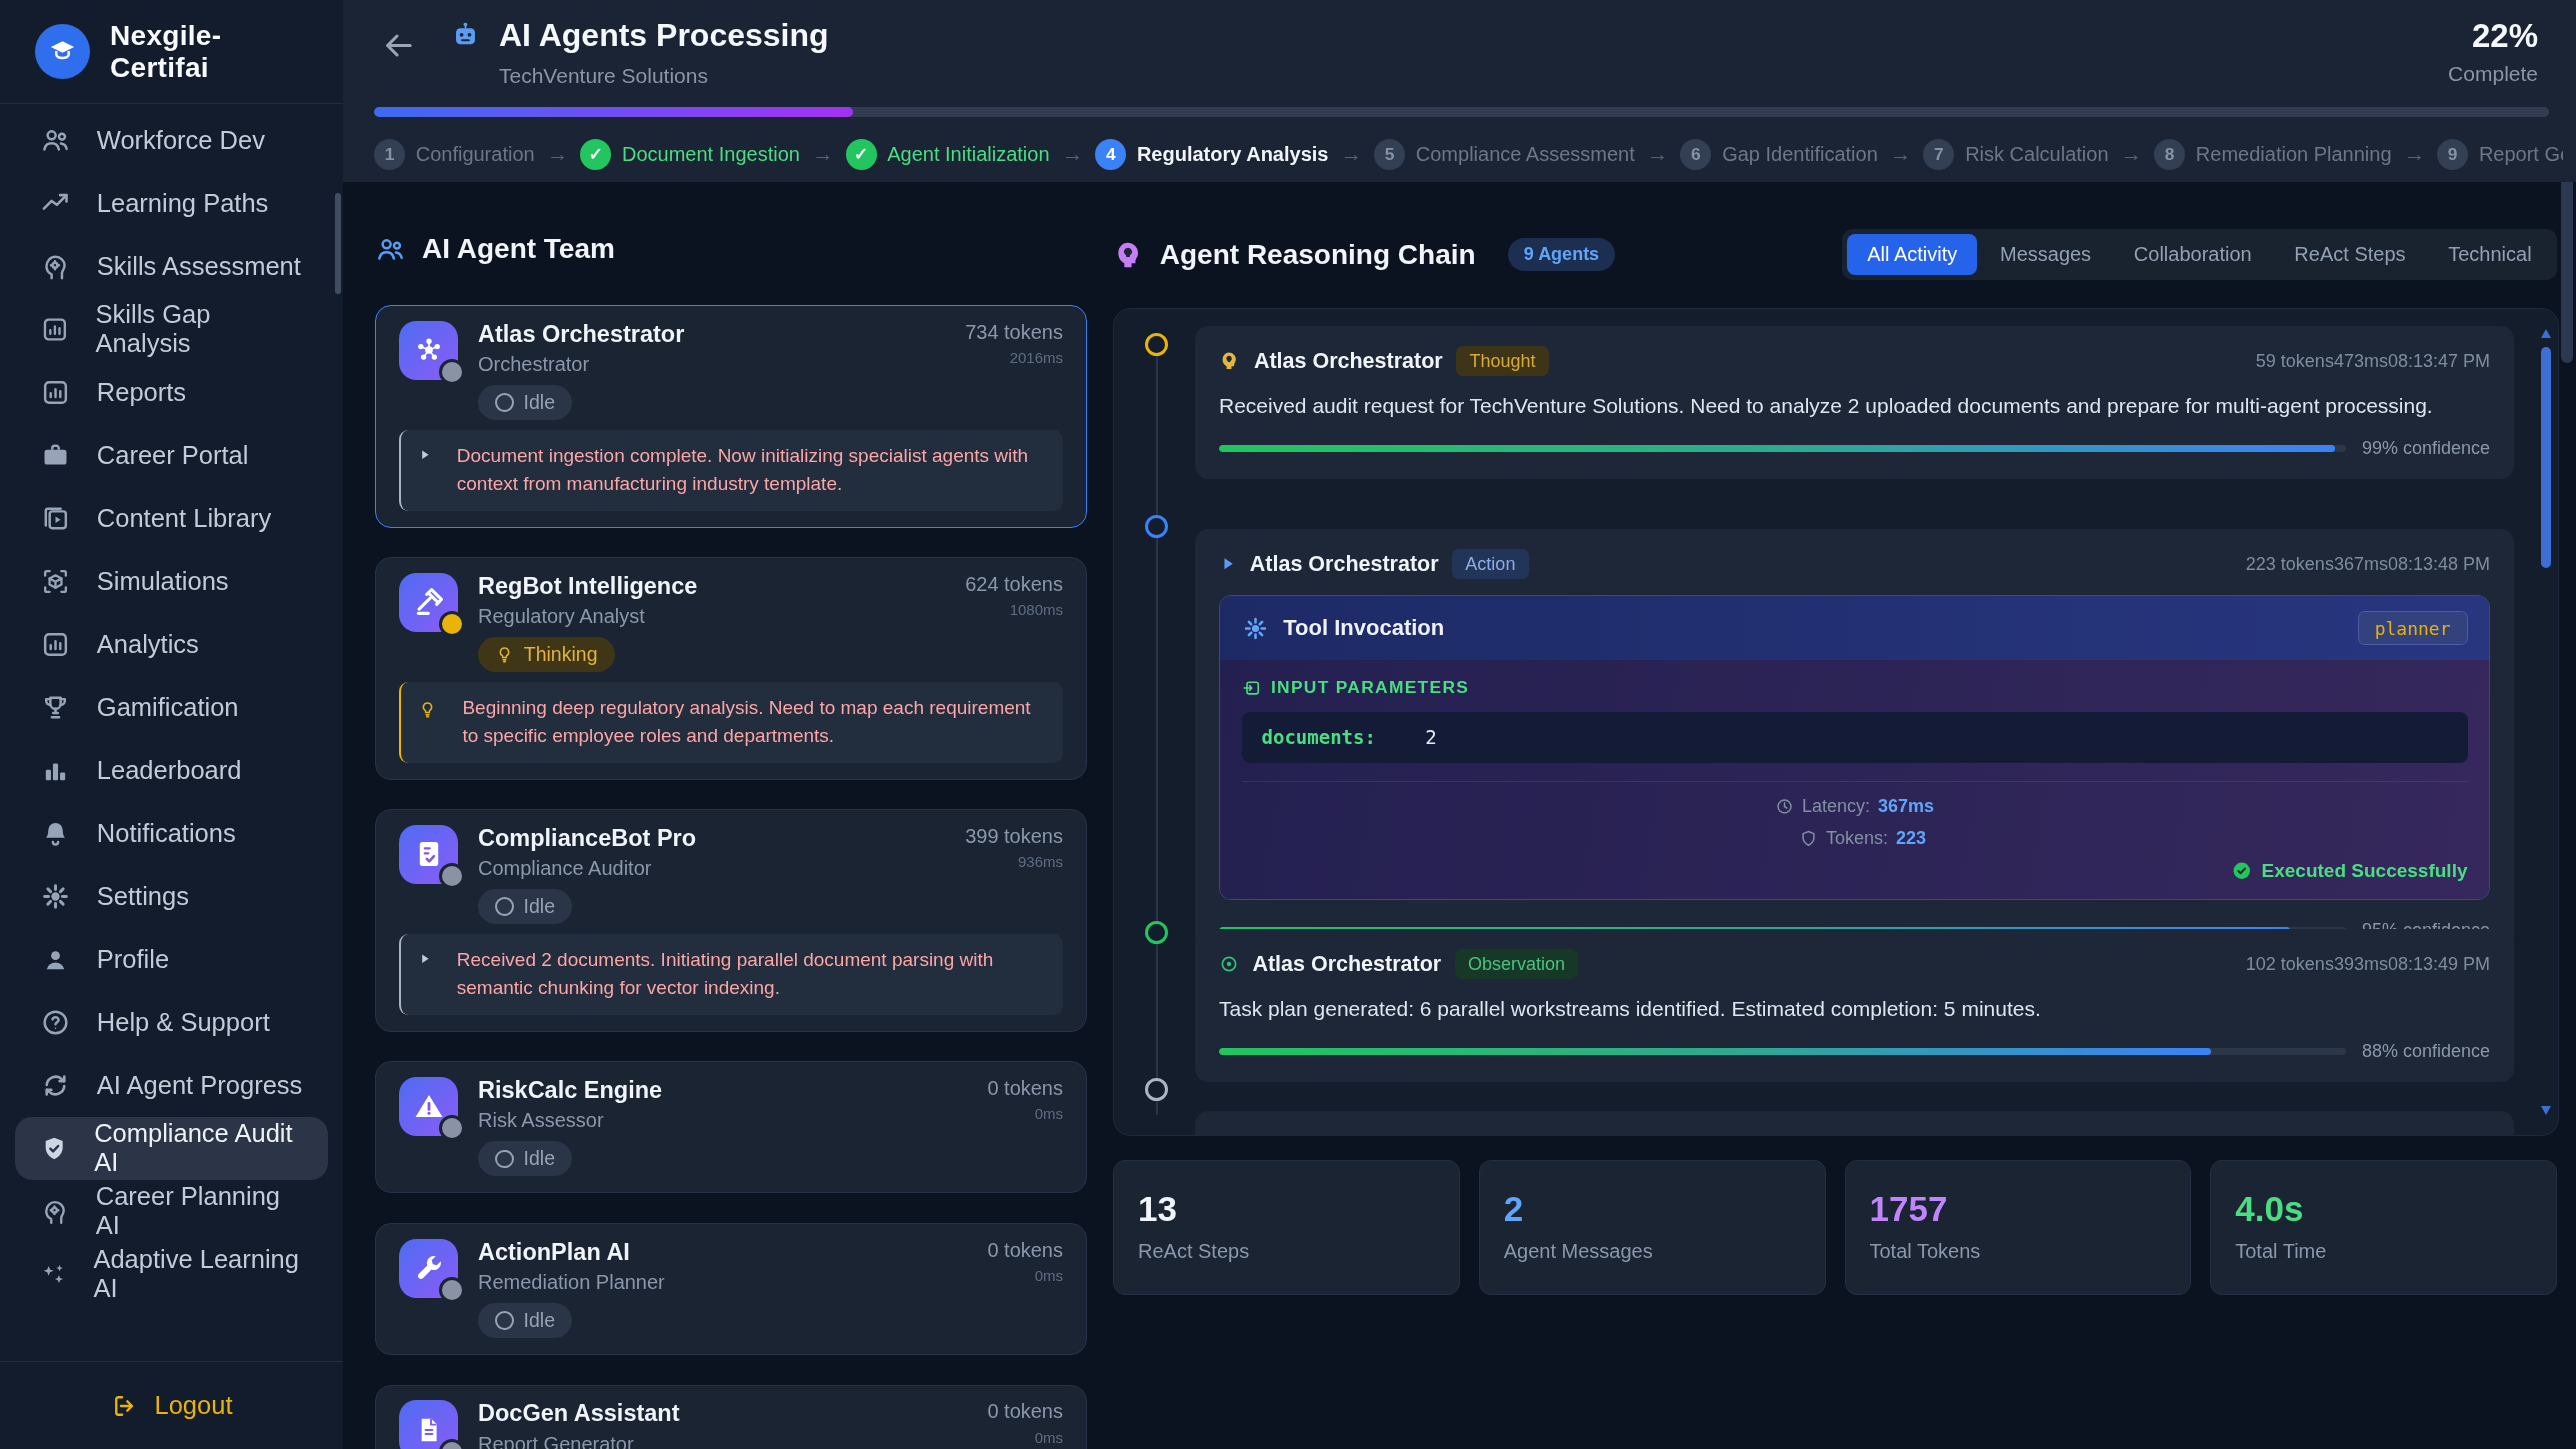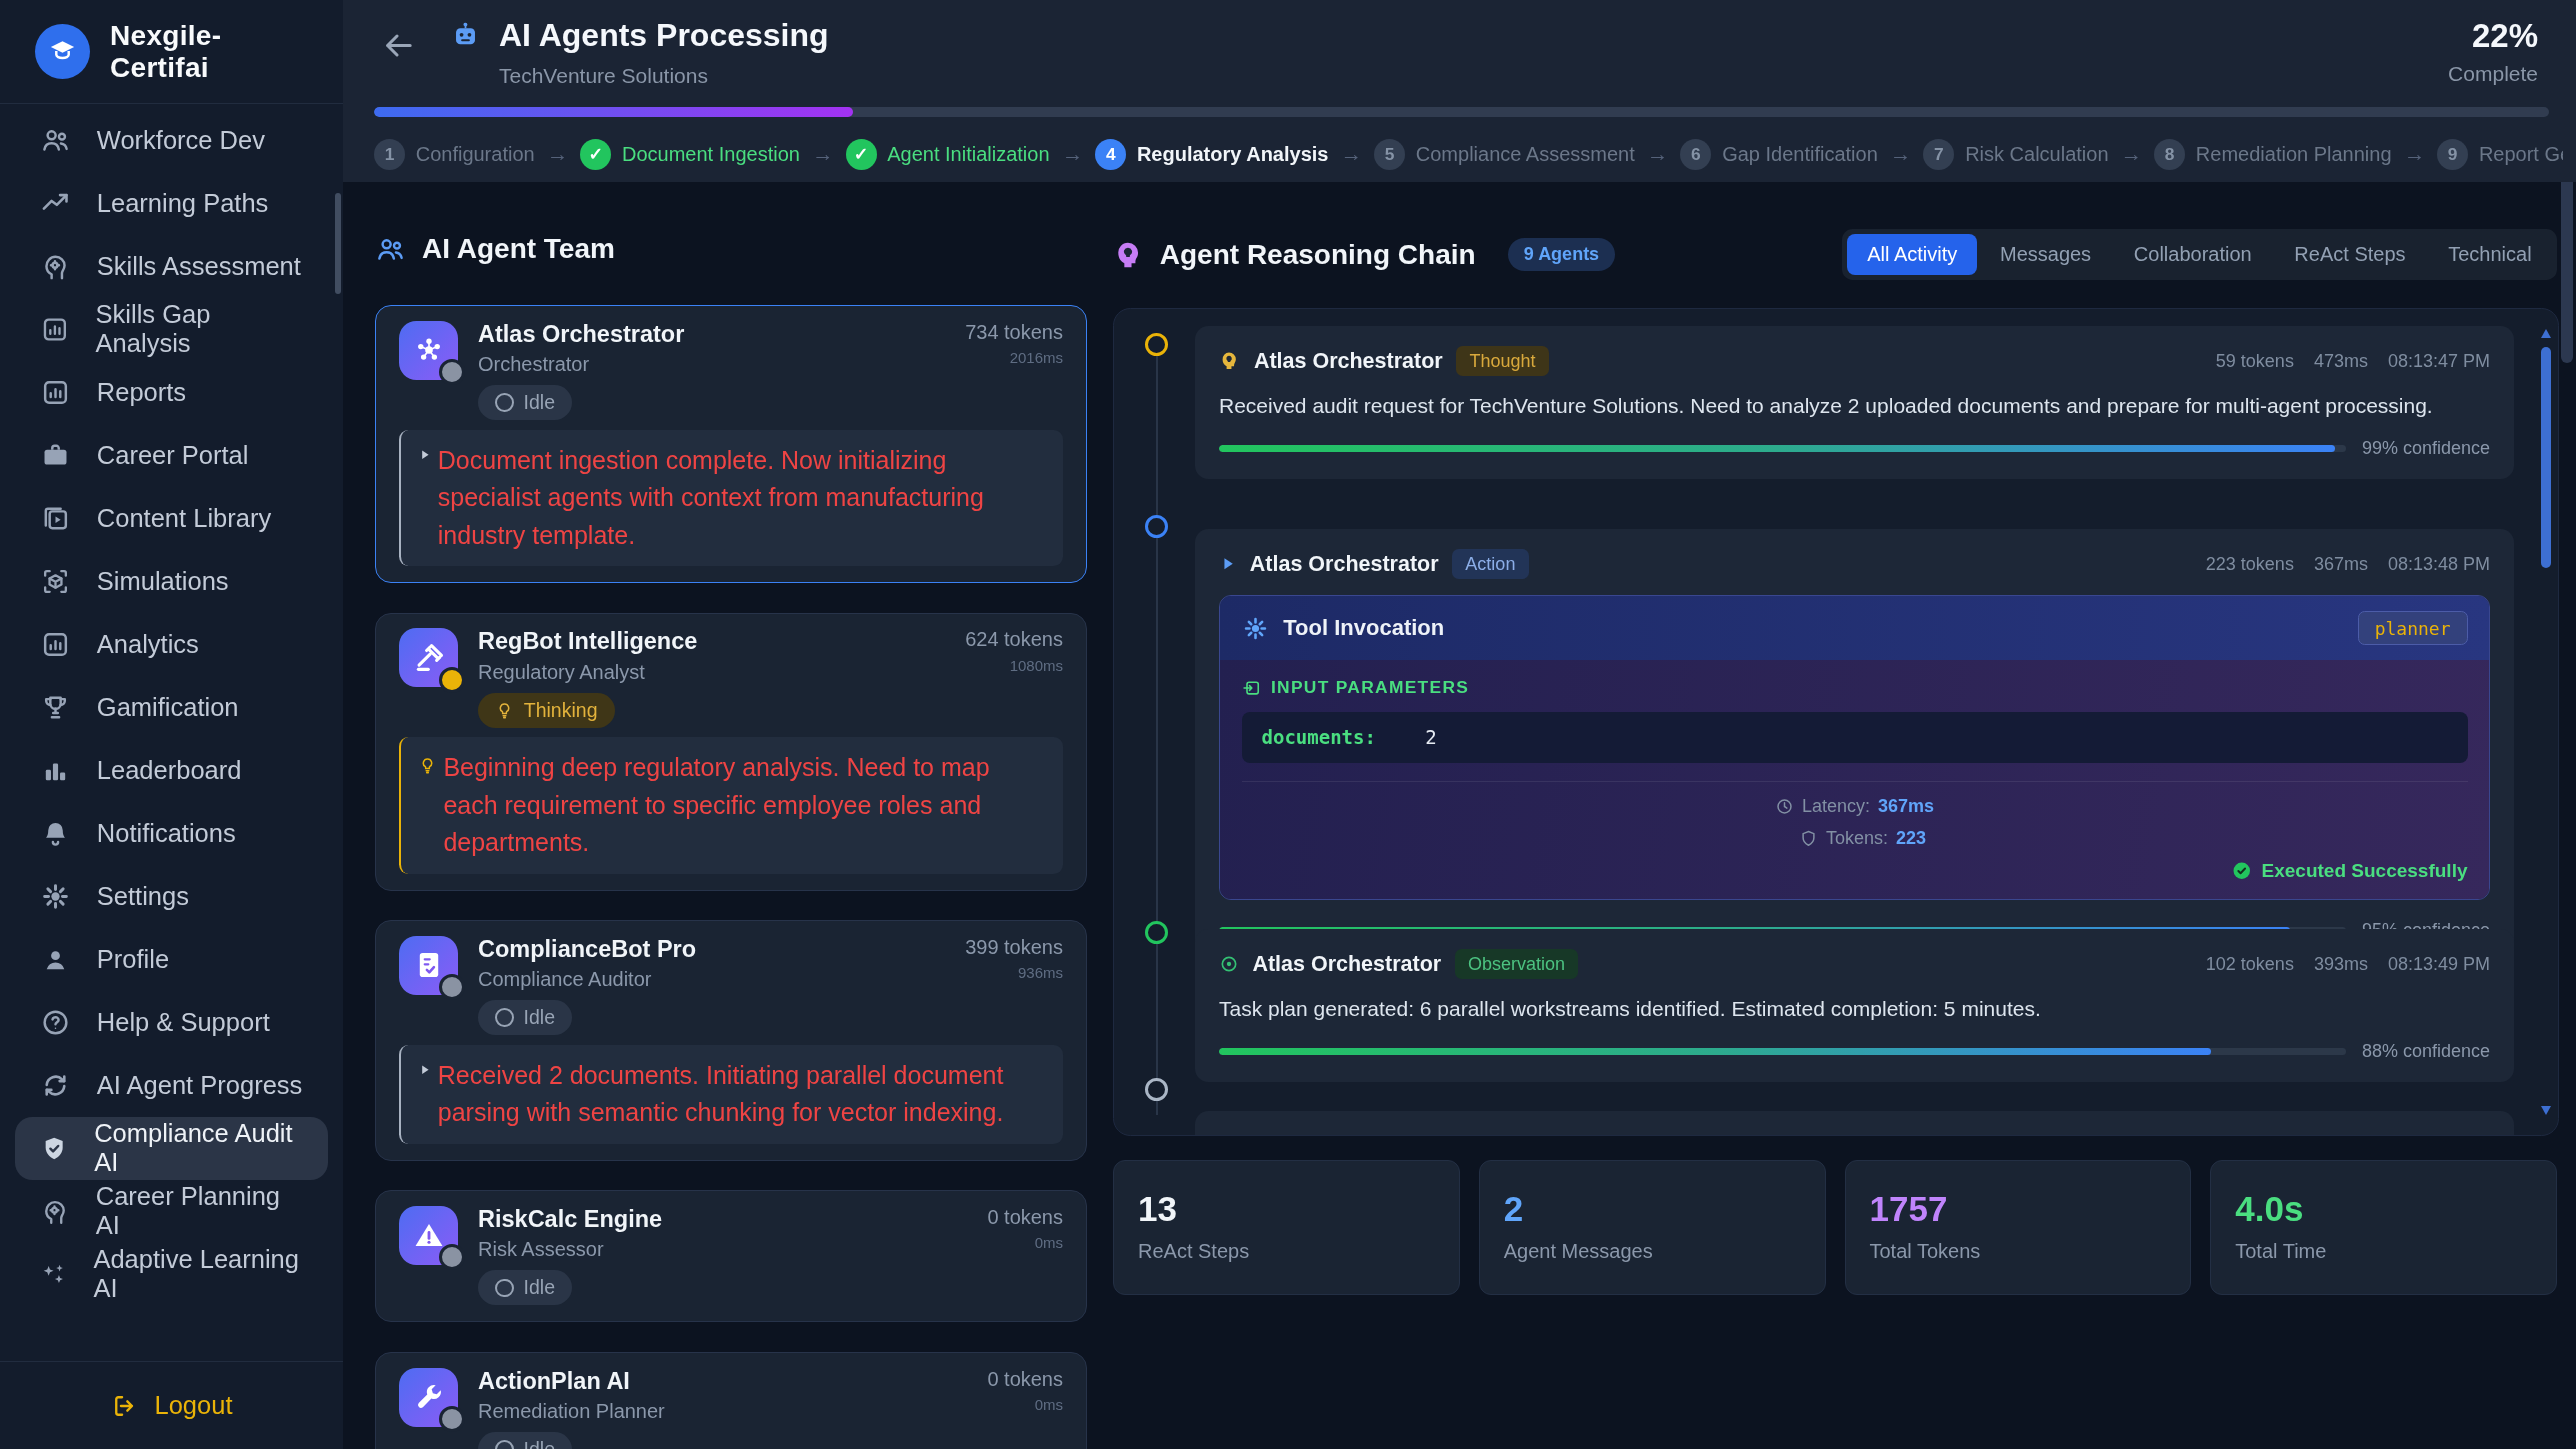--- a/index.html
+++ b/index.html
@@ -69,21 +69,21 @@
   .agent-role{font-size:20px;color:#8b98ab;margin-top:5.4px;}
   .agent-meta{margin-left:auto;text-align:right;}
   .agent-tokens{font-size:20px;color:#8b98ab;}
   .agent-ms{font-size:15px;color:#5f6d83;margin-top:5.4px;}
   .badge-row{margin-left:79px;margin-top:5.4px;}
   .pill{display:inline-flex;align-items:center;gap:9.4px;padding:6px 17.4px;border-radius:670px;background:#2a3547;color:#98a4b5;font-size:19.5px;}
   .pill .ring{width:14.8px;height:14.8px;border:2px solid #98a4b5;border-radius:50%;}
   .pill.thinking{background:#3f3617;color:#e3b33c;}
   .pill.thinking .ic{color:#e3b33c;}
   .agent-msg{margin-top:9.4px;background:#222d3e;border-left:2.7px solid #a8b2c1;border-radius:9.4px;
-             padding:12px 17.4px;display:flex;gap:6px;font-size:25px;line-height:1.5;color:#ef4444;}
+             padding:12px 17.4px;display:flex;gap:25px;font-size:19px;line-height:1.5;color:#fca5a5;}
   .agent-msg.yellow{border-left-color:#eab308;}
   .agent-msg .mi{flex:0 0 auto;margin-top:6.7px;color:#c3cbd8;}
   .agent-msg.yellow .mi{color:#eab308;}
 
   
   .chain-head{position:absolute;left:770px;top:47px;width:1444px;display:flex;align-items:center;}
   .chain-title{display:flex;align-items:center;gap:14.8px;font-size:28px;font-weight:700;color:#f1f5f9;}
   .chain-title .ic{color:#c77df5;}
   .chain-badge{margin-left:17.4px;background:#1c2f51;color:#60a5fa;font-size:18px;padding:6px 16px;border-radius:670px;}
   .tabs{margin-left:auto;background:#19222f;border-radius:10.7px;padding:5.4px;display:flex;gap:2.7px;}
@@ -94,21 +94,21 @@
              border:1.3px solid #1e2940;border-radius:17.4px;overflow:hidden;}
   .tl-line{position:absolute;left:42px;top:28px;height:778px;width:2px;background:#293548;}
   .tl-ring{position:absolute;left:31px;width:17.4px;height:17.4px;border-radius:50%;border:3.4px solid;background:#141d2c;}
   .entry{position:absolute;left:81px;right:44px;background:#1d2737;border-radius:13.4px;padding:20px 24px;}
   .entry-head{display:flex;align-items:center;gap:13.4px;}
   .entry-agent{font-size:21.5px;font-weight:700;color:#f1f5f9;}
   .type-badge{font-size:18px;padding:4.7px 13.4px;border-radius:6.7px;}
   .b-thought{background:#3e3518;color:#d9a93c;}
   .b-action{background:#223457;color:#8caee8;}
   .b-observation{background:#173827;color:#4cc281;}
-  .entry-meta{margin-left:auto;display:flex;gap:20px;font-size:18px;color:#7f8da0;}
+  .entry-meta{margin-left:auto;display:flex;font-size:18px;color:#7f8da0;}
   .entry-text{margin-top:17.4px;font-size:21px;color:#dde5ee;}
   .conf-row{margin-top:20px;display:flex;align-items:center;gap:16px;}
   .conf-track{flex:1;height:7.4px;border-radius:4px;background:#2c3849;overflow:hidden;}
   .conf-fill{height:100%;border-radius:4px;background:linear-gradient(90deg,#22c55e,#2dab8d,#3b82f6);}
   .conf-label{font-size:18px;color:#8b98ab;flex:0 0 auto;}
   .ei{flex:0 0 auto;}
   .ei.yellow{color:#e5b63c;} .ei.blue{color:#5c9cf5;} .ei.green{color:#34c174;}
 
   
   .tool{margin-top:16px;border:1.3px solid #3a478f;border-radius:12px;overflow:hidden;}

